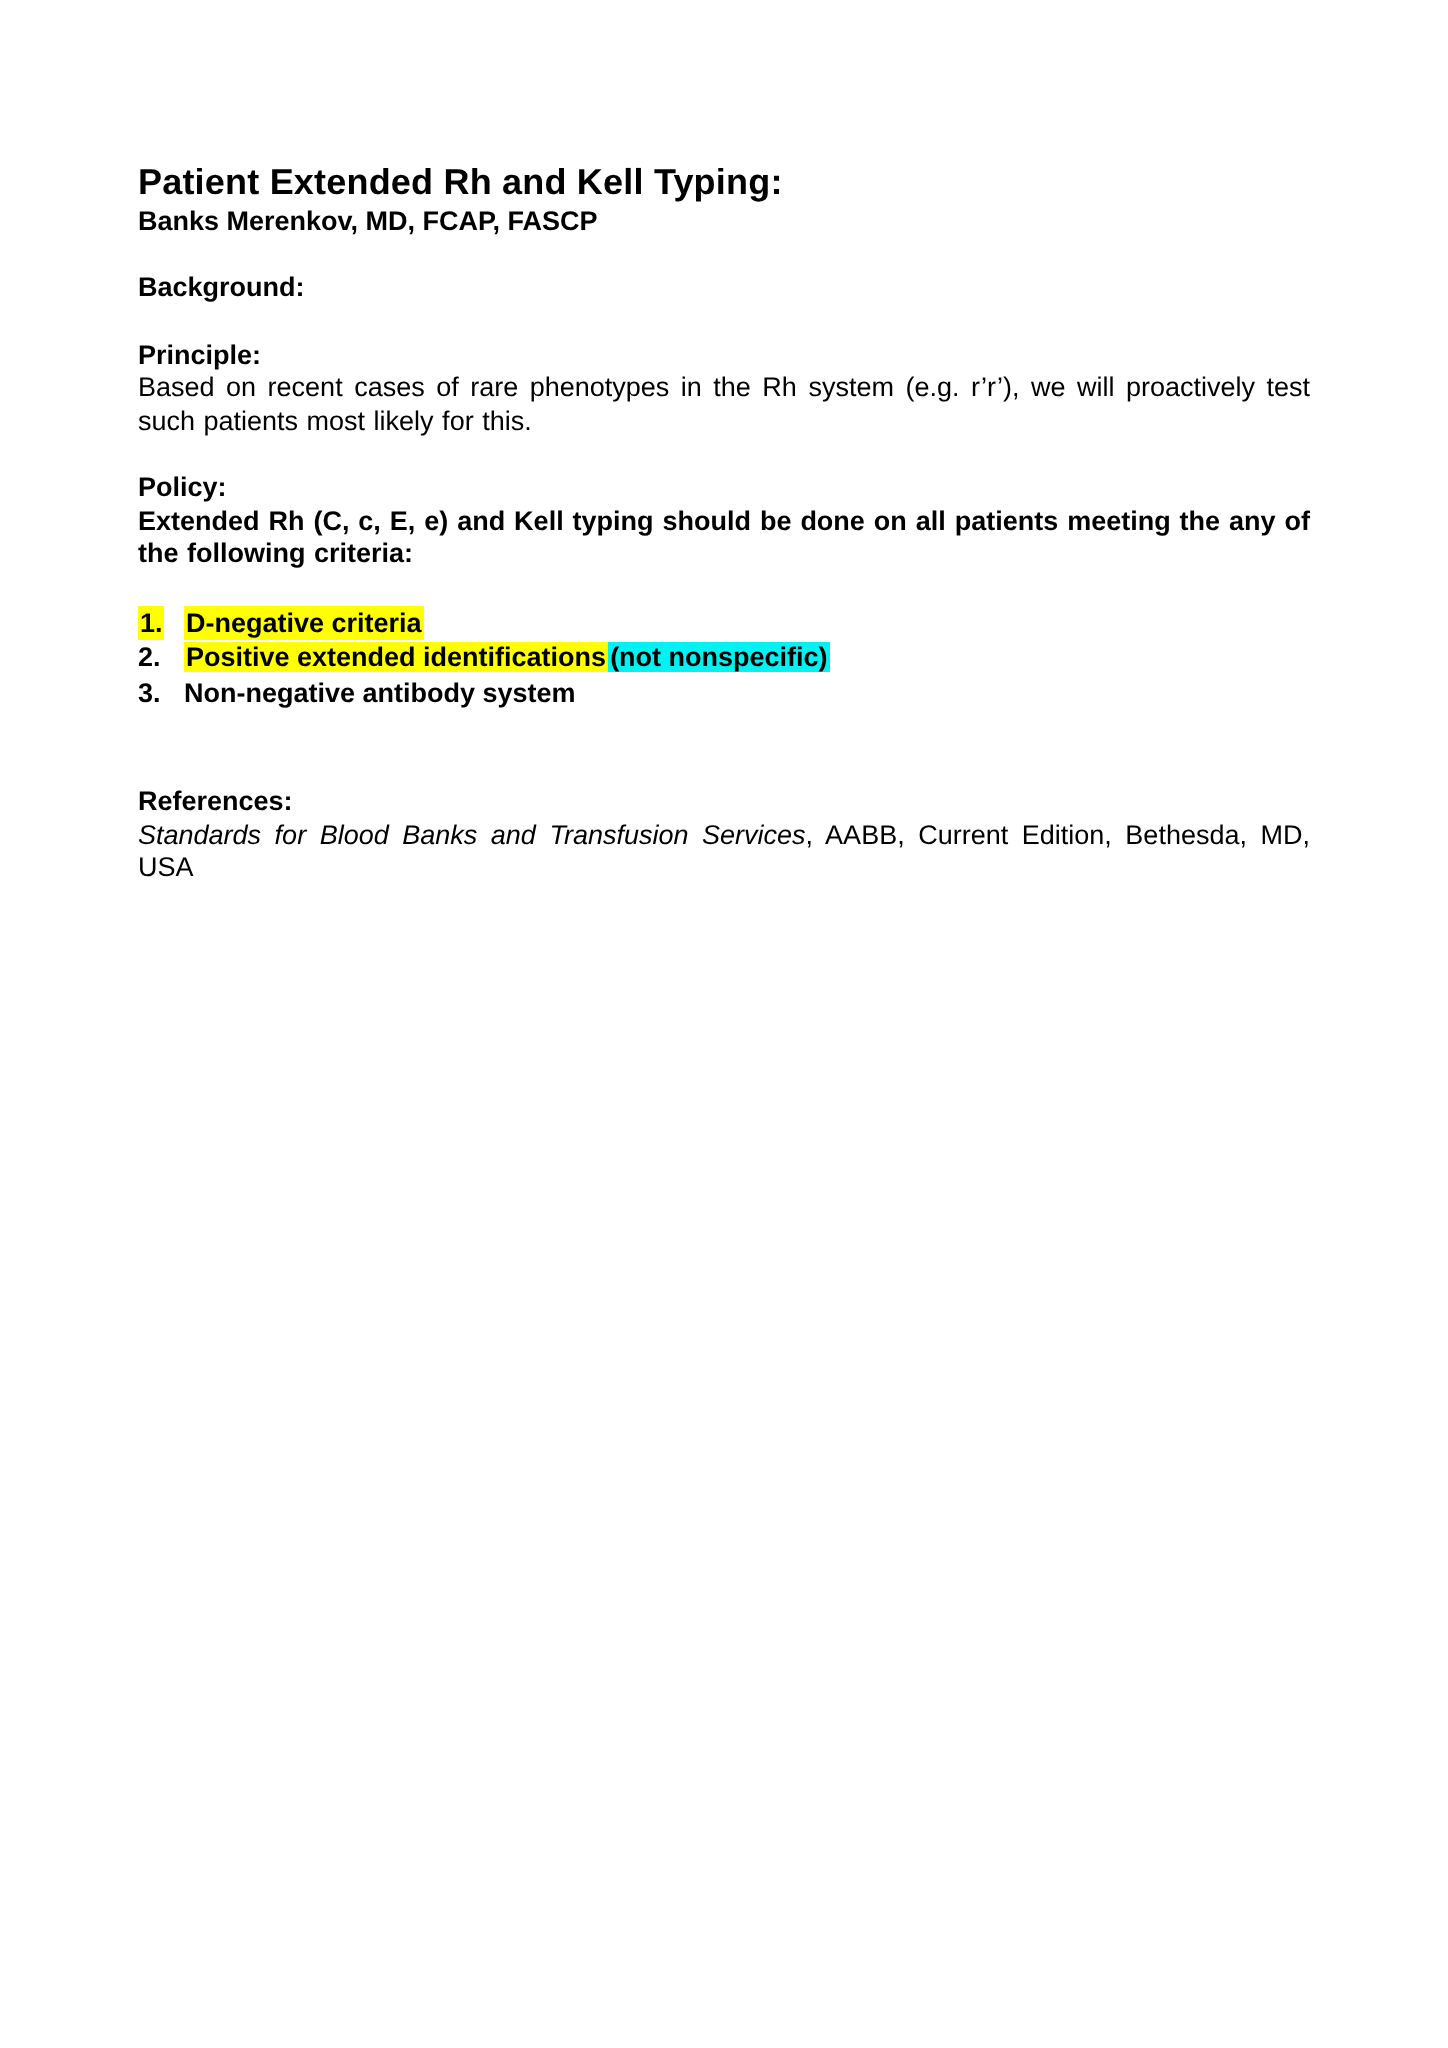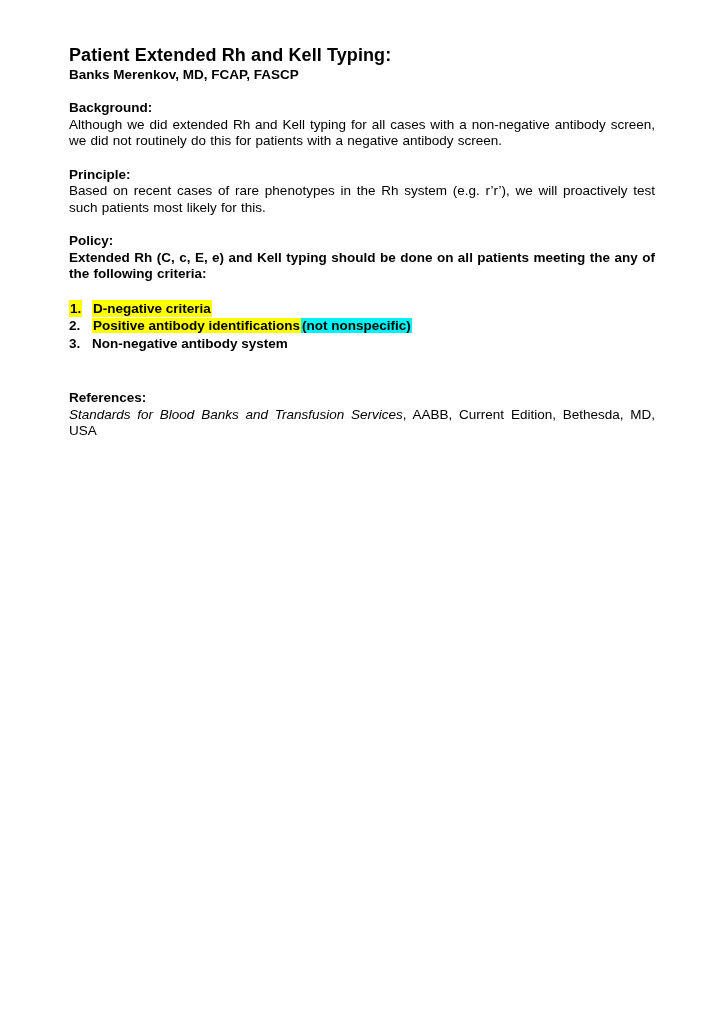--- a/index.html
+++ b/index.html
@@ -8,21 +8,21 @@
     font-family: "Liberation Sans", "DejaVu Sans", sans-serif;
     color: var(--text-color, #000000);
     -webkit-font-smoothing: antialiased;
   }
   .page {
     position: relative;
     width: 724px;
     height: 1024px;
     margin: 0 auto;
     background: var(--page-background, #ffffff);
-    padding: 44px 69px 0 69px;
+    padding: 80px 69px 0 69px;
     overflow: hidden;
   }
   .doc-title {
     font-size: 18px;
     font-weight: bold;
     line-height: 1.25;
     letter-spacing: 0.1px;
   }
   .doc-subtitle {
     font-size: 13.5px;
@@ -65,21 +65,20 @@
 
 <div class="page">
 
   <h1 class="doc-title">Patient Extended Rh and Kell Typing:</h1>
 
   <div class="doc-subtitle">Banks Merenkov, MD, FCAP, FASCP</div>
 
 
   <div class="section">
     <div class="section-heading">Background:</div>
-    <p class="section-body">Although we did extended Rh and Kell typing for all cases with a non-negative antibody screen, we did not routinely do this for patients with a negative antibody screen.</p>
   </div>
 
   <div class="section">
     <div class="section-heading">Principle:</div>
     <p class="section-body">Based on recent cases of rare phenotypes in the Rh system (e.g. r’r’), we will proactively test such patients most likely for this.</p>
   </div>
 
   <div class="section">
     <div class="section-heading">Policy:</div>
     <p class="section-body bold">Extended Rh (C, c, E, e) and Kell typing should be done on all patients meeting the any of the following criteria:</p>
@@ -87,21 +86,21 @@
 
   <ol class="criteria-list">
 
     <li class="criteria-item">
       <span class="item-number"><span class="hl-yellow hl-pad">1.</span></span>
       <span class="hl-yellow hl-pad">D-negative criteria</span>
     </li>
 
     <li class="criteria-item">
       <span class="item-number"><span>2.</span></span>
-      <span><span class="hl-yellow hl-pad">Positive antibody identifications</span><span class="hl-cyan hl-pad cyan-chunk">(not nonspecific)</span></span>
+      <span><span class="hl-yellow hl-pad">Positive extended identifications</span><span class="hl-cyan hl-pad cyan-chunk">(not nonspecific)</span></span>
     </li>
 
     <li class="criteria-item">
       <span class="item-number"><span>3.</span></span>
       <span>Non-negative antibody system</span>
     </li>
 
   </ol>
 
   <div class="section references">

